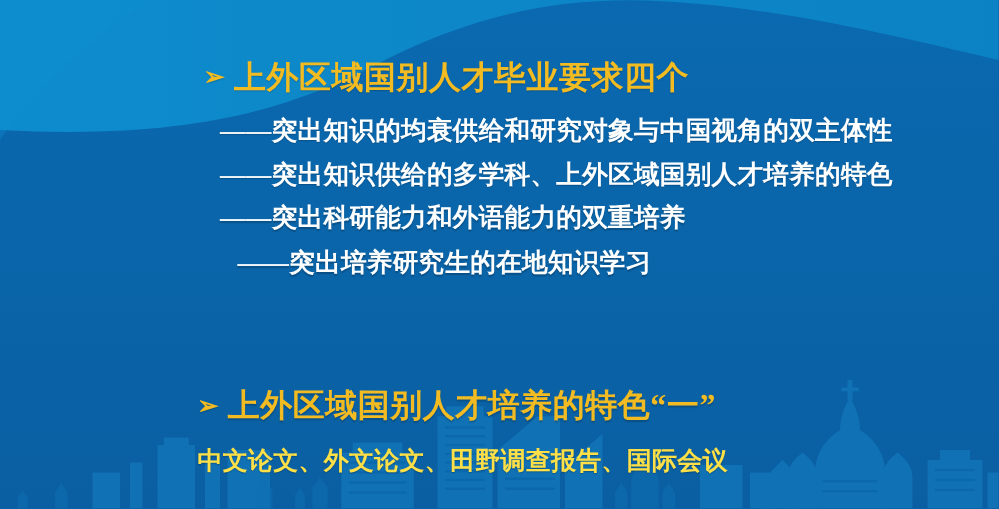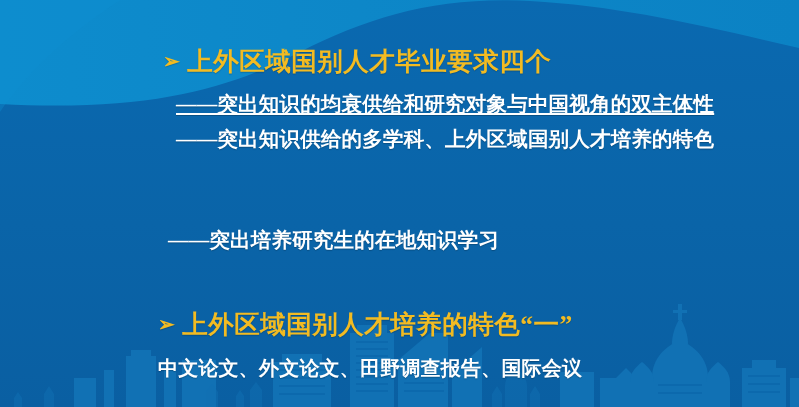--- a/index.html
+++ b/index.html
@@ -57,32 +57,32 @@
   .bullet-line {
     position: absolute;
     color: #ffffff;
     font-size: 20.5px;
     font-weight: bold;
     white-space: nowrap;
     letter-spacing: 0.2px;
     text-shadow: 0 1px 1px rgba(0,0,0,0.22);
   }
 
-  #line-1 { left: 176px; top: 90px; text-decoration: underline; }
+  #line-1 { left: 176px; top: 90px; }
   #line-2 { left: 176px; top: 125px; }
   #line-3 { left: 176px; top: 160px; }
-  #line-4 { left: 168px; top: 196px; margin-top: 30px; }
+  #line-4 { left: 190px; top: 196px; }
   #line-5 { left: 176px; top: 231px; }
   #line-6 { left: 176px; top: 266px; }
 
   #footer-line {
     position: absolute;
     left: 158px;
     top: 355px;
-    color: #ffffff;
+    color: #fde047;
     font-size: 20px;
     font-weight: bold;
     white-space: nowrap;
     letter-spacing: 0.2px;
     text-shadow: 0 1px 1px rgba(0,0,0,0.22);
   }
 </style>
 </head>
 <body>
 
@@ -187,20 +187,21 @@
 
   <div class="content">
 
     <div class="heading" id="heading-1">
       <span class="arrow">➢</span>
       <span>上外区域国别人才毕业要求四个</span>
     </div>
 
     <div class="bullet-line" id="line-1">——突出知识的均衰供给和研究对象与中国视角的双主体性</div>
     <div class="bullet-line" id="line-2">——突出知识供给的多学科、上外区域国别人才培养的特色</div>
+    <div class="bullet-line" id="line-3">——突出科研能力和外语能力的双重培养</div>
     <div class="bullet-line" id="line-4">——突出培养研究生的在地知识学习</div>
 
     <div class="heading" id="heading-2">
       <span class="arrow">➢</span>
       <span>上外区域国别人才培养的特色“一”</span>
     </div>
 
     <div id="footer-line">中文论文、外文论文、田野调查报告、国际会议</div>
 
   </div>

